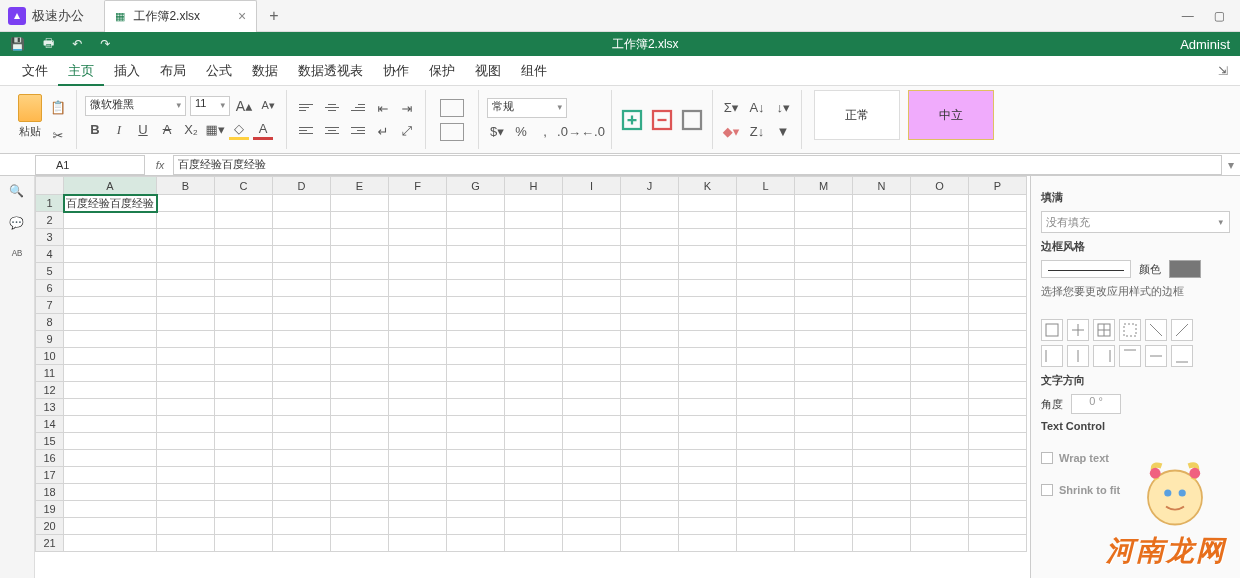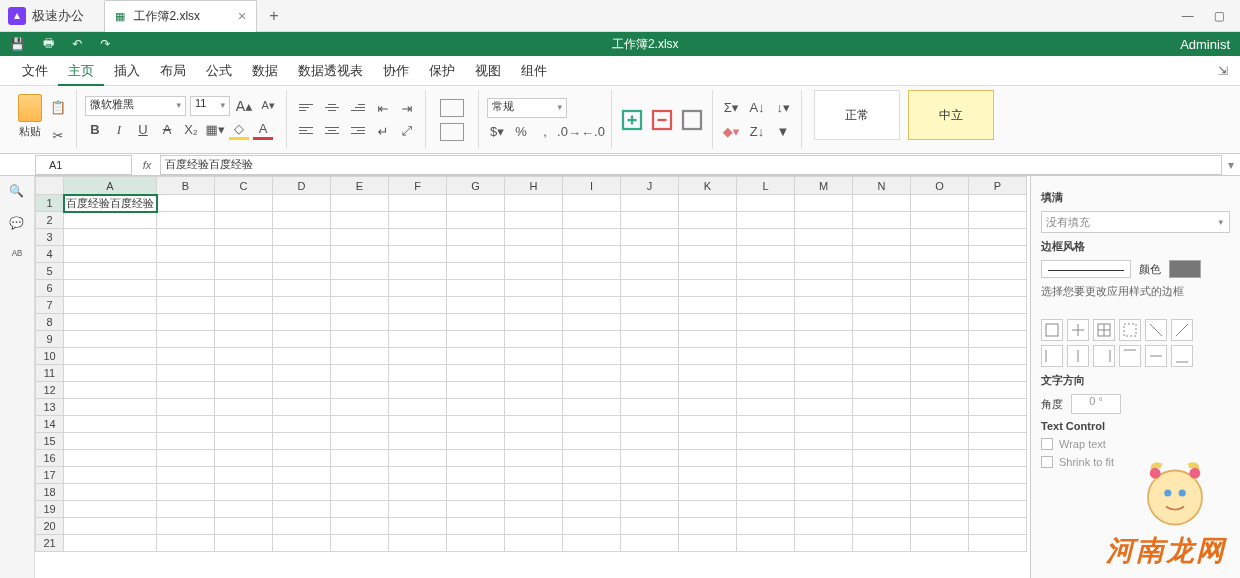--- a/index.html
+++ b/index.html
@@ -54,25 +54,25 @@
 .merge-btn { width: 24px; height: 18px; border: 1px solid #999; cursor: pointer; position: relative; }
 .number-group { flex-direction: column; gap: 4px; }
 .number-row { display: flex; gap: 4px; align-items: center; }
 .num-select { width: 80px; }
 .cell-ops { display: flex; gap: 6px; }
 .cell-op-btn { width: 24px; height: 24px; cursor: pointer; display: flex; align-items: center; justify-content: center; }
 .sigma-group { display: flex; flex-direction: column; gap: 4px; }
 .sigma-row { display: flex; gap: 6px; }
 .style-box { width: 86px; height: 50px; border: 1px solid #ddd; display: flex; align-items: center; justify-content: center; cursor: pointer; font-size: 12px; margin: 0 4px; }
 .style-normal { background: #fff; }
-.style-neutral { background: #fef9c3; border-color: #e0c060; }
+.style-neutral { background: #f0abfc; border-color: #e0c060; }
 
 
 .formula-bar { height: 22px; display: flex; align-items: center; border-bottom: 1px solid #ccc; background: #fff; }
-.name-box { width: 97px; height: 20px; border: 1px solid #ccc; margin: 0 2px 0 35px; padding: 0 13px; font-size: 11px; display: flex; align-items: center; cursor: text; }
+.name-box { width: 110px; height: 20px; border: 1px solid #ccc; margin: 0 2px 0 35px; padding: 0 20px; font-size: 11px; display: flex; align-items: center; cursor: text; }
 .fx-label { width: 26px; text-align: center; font-style: italic; color: #666; font-size: 11px; }
 .formula-input { flex: 1; height: 20px; border: 1px solid #ccc; padding: 0 4px; font-size: 11px; display: flex; align-items: center; cursor: text; }
 .formula-expand { width: 18px; text-align: center; color: #888; cursor: pointer; }
 
 
 .main-area { display: flex; height: calc(578px - 32px - 24px - 30px - 68px - 22px); }
 .left-sidebar { width: 35px; background: #f5f5f5; border-right: 1px solid #ddd; display: flex; flex-direction: column; align-items: center; padding-top: 8px; gap: 18px; }
 .left-sidebar .side-icon { cursor: pointer; color: #666; }
 
 
@@ -94,21 +94,21 @@
 .rp-select::after { content: "▾"; position: absolute; right: 6px; font-size: 9px; }
 .rp-row { display: flex; align-items: center; gap: 8px; margin: 6px 0; }
 .border-preview { width: 90px; height: 18px; border: 1px solid #ccc; background: #fff; position: relative; cursor: pointer; }
 .border-preview::before { content: ""; position: absolute; left: 6px; right: 6px; top: 9px; border-top: 1px solid #333; }
 .color-swatch { width: 32px; height: 18px; background: #777; border: 1px solid #aaa; cursor: pointer; }
 .rp-hint { font-size: 11px; color: #666; margin: 4px 0 20px; }
 .border-grid { display: flex; gap: 4px; margin-bottom: 4px; }
 .border-btn { width: 22px; height: 22px; border: 1px solid #ccc; background: #fff; cursor: pointer; display: flex; align-items: center; justify-content: center; }
 .border-btn svg { width: 14px; height: 14px; stroke: #888; fill: none; }
 .angle-input { width: 50px; height: 20px; border: 1px solid #ccc; background: #fff; text-align: center; cursor: text; color: #999; }
-.checkbox-row { display: flex; align-items: center; gap: 6px; margin: 6px 0; color: #999; }
+.checkbox-row { display: flex; align-items: center; gap: 6px; margin: 20px 0; color: #999; font-weight: bold; }
 .checkbox-box { width: 12px; height: 12px; border: 1px solid #bbb; background: #fff; }
 
 
 .watermark { position: absolute; bottom: 8px; right: 14px; font-size: 28px; color: #e76f1c; font-weight: bold; font-style: italic; text-shadow: 1px 1px 0 #fff; pointer-events: none; letter-spacing: 2px; }
 .mascot { position: absolute; bottom: 40px; right: 20px; width: 90px; height: 90px; pointer-events: none; }
 </style>
 </head>
 <body>
 
 <div class="title-bar">

